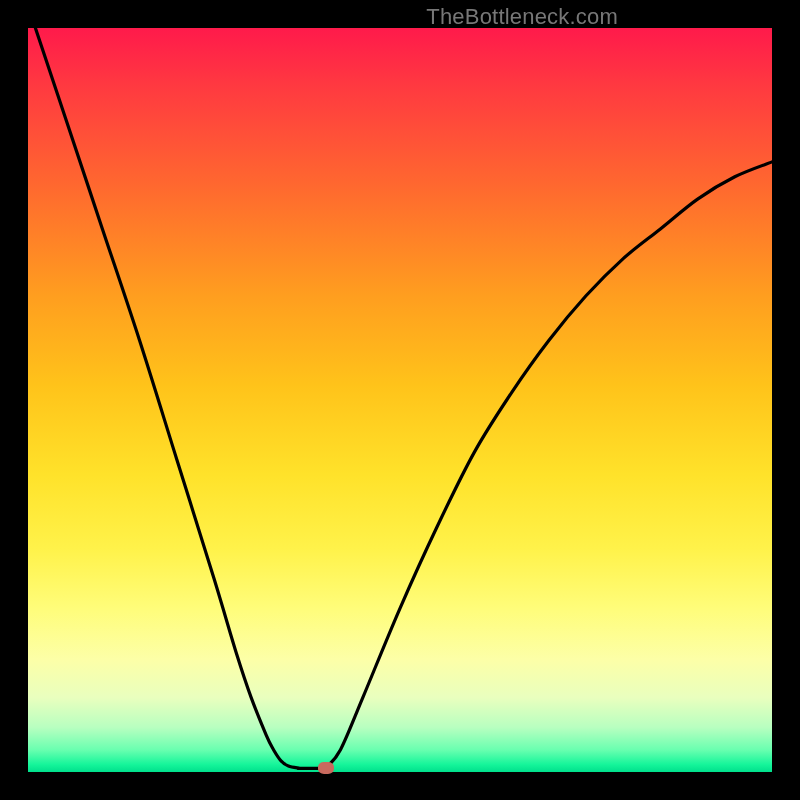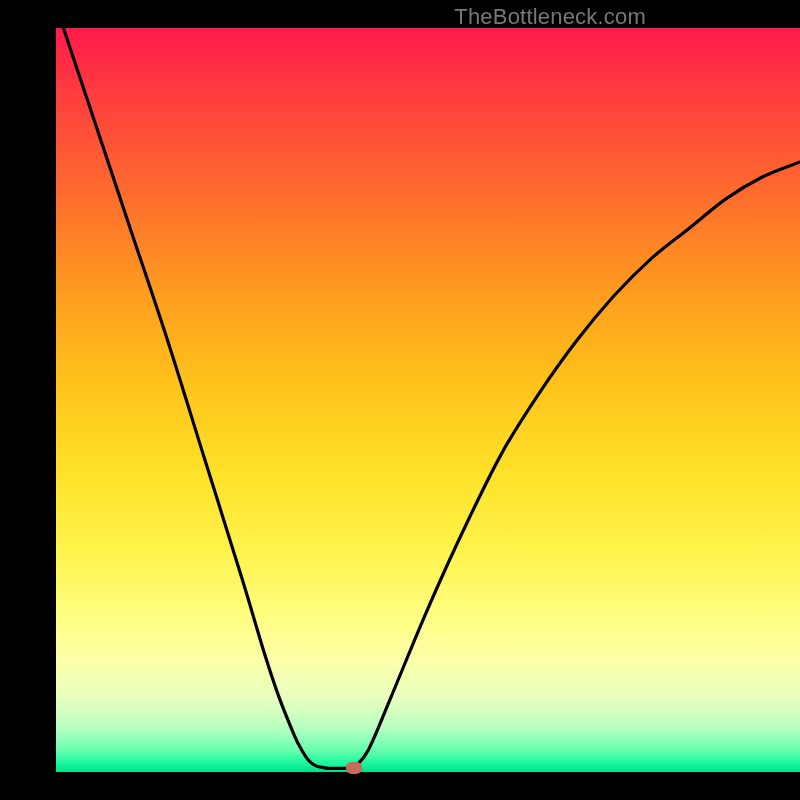--- a/index.html
+++ b/index.html
@@ -9,21 +9,20 @@
     height: 800px;
     background: #000;
     overflow: hidden;
     font-family: Arial, Helvetica, sans-serif;
   }
   .frame {
     position: absolute;
     top: 0; left: 0;
     width: 648px; height: 800px;
     background: #000;
-    margin-left: 28px;
   }
   .plot {
     position: absolute;
     top: 28px;
     left: 28px;
     width: 744px;
     height: 744px;
     background: linear-gradient(
       to bottom,
       #ff1a4b 0%,

